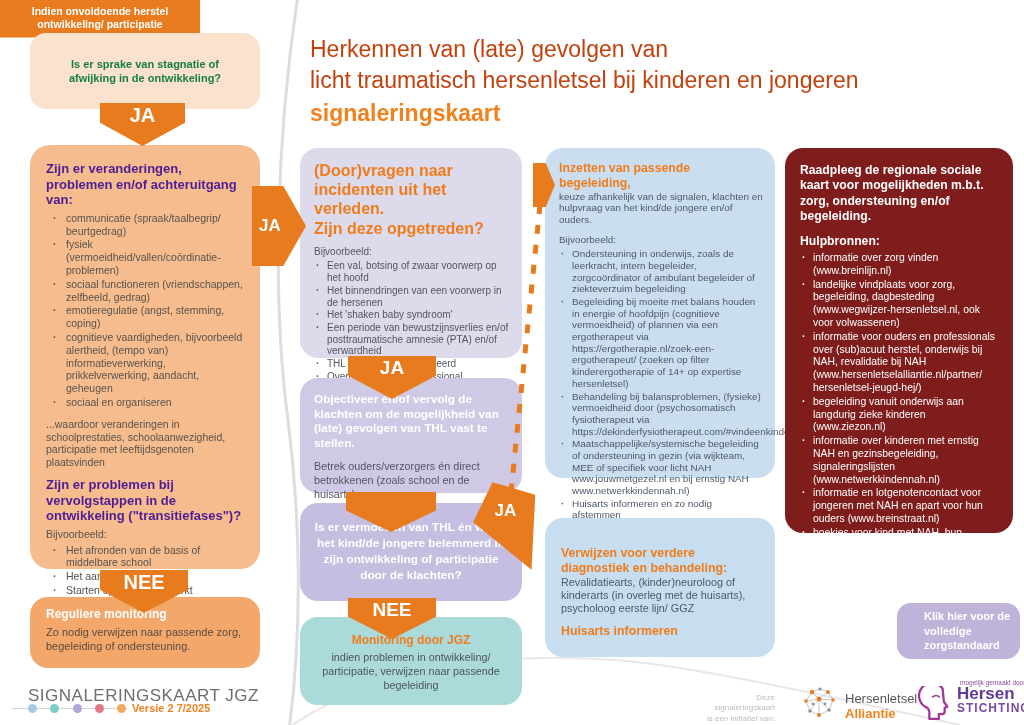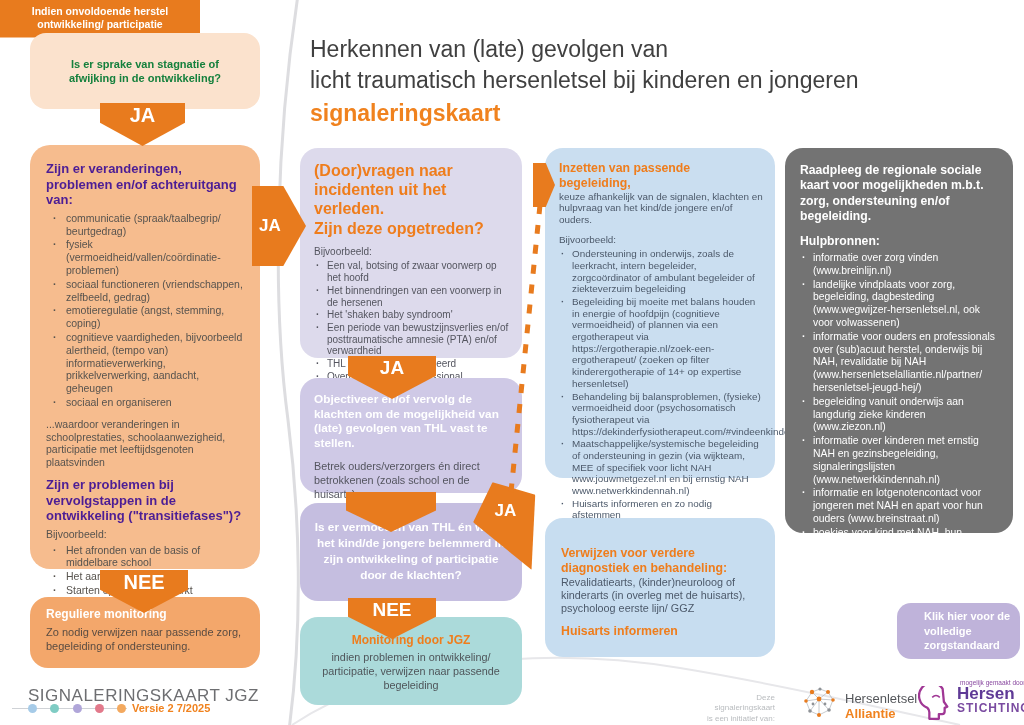--- a/index.html
+++ b/index.html
@@ -1,21 +1,21 @@
 <!DOCTYPE html>
 <html><head>
 <meta charset="utf-8">
 <style>
   html,body{margin:0;padding:0;}
   body{width:1024px;height:725px;position:relative;overflow:hidden;background:#fff;
        font-family:"Liberation Sans",sans-serif;color:#55565a;}
   .abs{position:absolute;box-sizing:border-box;}
   .box{position:absolute;box-sizing:border-box;border-radius:18px;z-index:2;}
   
-  .title{left:310px;top:34px;width:660px;font-size:23px;line-height:31px;color:#404040;z-index:2;}
+  .title{left:310px;top:34px;width:660px;font-size:23px;line-height:31px;color:#c2410c;z-index:2;}
   .subtitle{left:310px;top:100px;font-size:23px;font-weight:bold;color:#f0821e;z-index:2;}
   
   .box-start{left:30px;top:33px;width:230px;height:76px;background:#fbe2cd;border-radius:16px;
              display:flex;align-items:center;justify-content:center;padding:8px 20px;text-align:center;
              color:#15803d;font-weight:bold;font-size:11px;line-height:1.3;}
   .box-changes{left:30px;top:145px;width:230px;height:424px;background:#f6bc8e;padding:16px 14px 10px 16px;
                font-size:10.5px;line-height:1.22;color:#57534e;border-radius:20px;}
   .box-changes .wh{color:#4c1d95;font-weight:bold;font-size:13px;line-height:1.2;margin:0 0 4px 0;}
   .box-reg{left:30px;top:597px;width:230px;height:71px;background:#f3a76b;padding:10px 16px;
            font-size:11px;line-height:1.3;color:#5a4c42;}
@@ -37,21 +37,21 @@
   .box-support{left:545px;top:148px;width:230px;height:330px;background:#cadef0;padding:13px 12px 8px 14px;
                font-size:9.9px;line-height:1.18;color:#4c596a;}
   .box-support .oh{color:#ef7d1c;font-weight:bold;font-size:12.3px;line-height:1.2;margin:0;}
   .badge{left:573px;top:485px;width:172px;height:70px;background:#e87b1e;z-index:3;
          clip-path:polygon(0 0,100% 0,100% 50%,62% 50%,50% 100%,38% 50%,0 50%);
          color:#fff;font-weight:bold;font-size:10.5px;line-height:1.25;text-align:center;padding:5px 14px 0 14px;}
   .box-referral{left:545px;top:518px;width:230px;height:139px;background:#c7ddf0;padding:28px 14px 8px 16px;
                 font-size:10.8px;line-height:1.25;color:#4c596a;}
   .box-referral .oh{color:#ef7d1c;font-weight:bold;font-size:12.3px;line-height:1.2;}
   
-  .box-sources{left:785px;top:148px;width:228px;height:385px;background:#737373;padding:15px 12px 8px 15px;
+  .box-sources{left:785px;top:148px;width:228px;height:385px;background:#7f1d1d;padding:15px 12px 8px 15px;
                font-size:10.4px;line-height:1.23;color:#fff;}
   .box-sources .wh{font-weight:bold;font-size:12.2px;line-height:1.25;margin:0 0 10px 0;}
   .box-sources .lbl{font-weight:bold;font-size:12.2px;margin:0 0 2px 0;}
   
   .cta{left:897px;top:603px;width:123px;height:56px;background:#bfb3da;border-radius:14px;z-index:2;
        color:#fff;font-weight:bold;font-size:11px;line-height:1.35;display:flex;align-items:center;padding-left:27px;}
   .brand{left:28px;top:686px;font-size:17px;color:#6d6e71;letter-spacing:.5px;z-index:2;}
   .dotsrow{left:12px;top:703px;width:115px;height:12px;z-index:2;}
   .dotsrow .line{position:absolute;left:0;right:0;top:5px;height:1px;background:#cfd2d6;}
   .dotsrow .dot{position:absolute;top:1px;width:9px;height:9px;border-radius:50%;}

